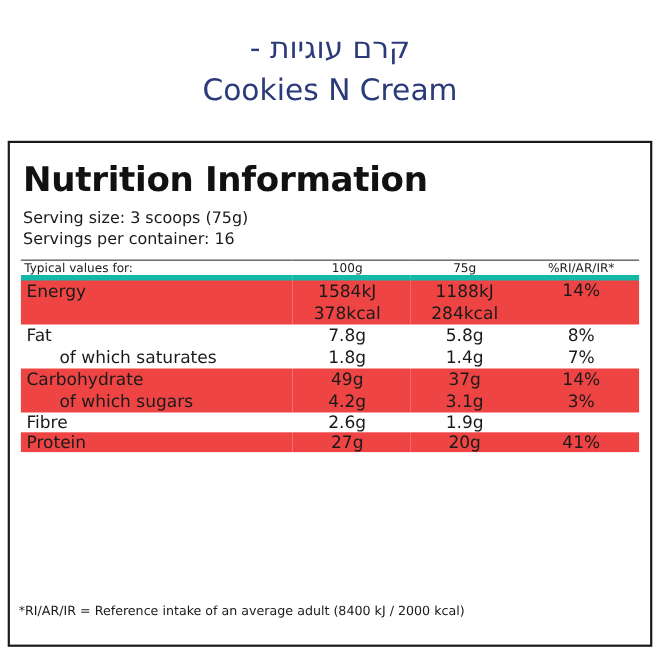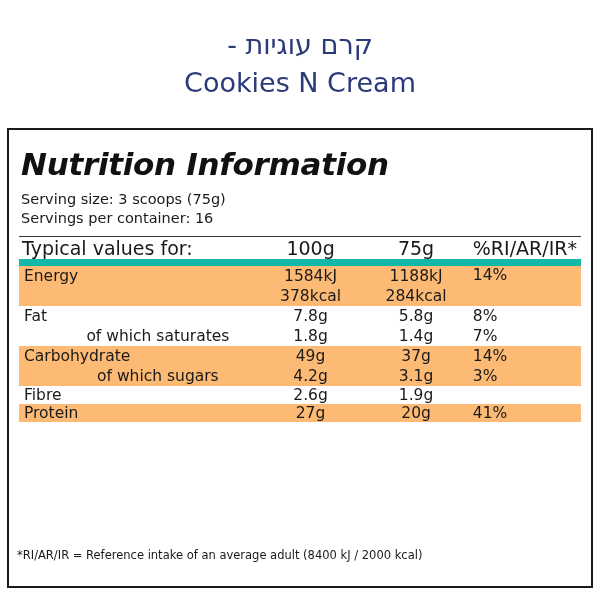--- a/index.html
+++ b/index.html
@@ -51,74 +51,72 @@
   }
   .panel-inner {
     padding: 10px 10px 0 10px;
   }
   .nutrition-heading {
     font-size: 31px;
     font-weight: 700;
     margin: 6px 0 8px 2px;
     letter-spacing: -0.3px;
     color: #111;
-    font-style: italic;
   }
   .serving-line {
     font-size: 14.5px;
     margin-left: 2px;
     line-height: 19px;
     color: #1a1a1a;
   }
   table.nutri {
     width: 100%;
     border-collapse: collapse;
     margin-top: 8px;
     font-size: 15px;
   }
   table.nutri td {
     padding: 0;
     vertical-align: top;
   }
   .hdr-row td {
     border-top: 1px solid #333;
-    border-bottom: 7px solid #14b8a6;
+    border-bottom: 5px solid #14b8a6;
     padding: 5px 0 5px 0;
-    font-size: 19px;
+    font-size: 11px;
     margin-top: 20px;
   }
   .col-label {
     text-align: left;
     padding-left: 3px !important;
     width: 44%;
   }
   .col-a, .col-b {
     text-align: center;
     width: 19%;
     padding-right: 8px !important;
   }
   .col-c {
-    text-align: left;
+    text-align: center;
     width: 18%;
     padding-right: 4px !important;
   }
   .row td {
     padding-top: 7px;
     padding-bottom: 7px;
     font-size: 15.5px;
   }
   .row.shaded td {
-    background: #fdba74;
+    background: #ef4444;
   }
   .row .col-label {
     padding-left: 5px !important;
   }
   .sub {
     padding-left: 30px !important;
-    text-align: center;
   }
   .twoline {
     line-height: 20px;
   }
   .footnote {
     position: absolute;
     left: 8px;
     bottom: 24px;
     font-size: 11.5px;
     color: #1a1a1a;

